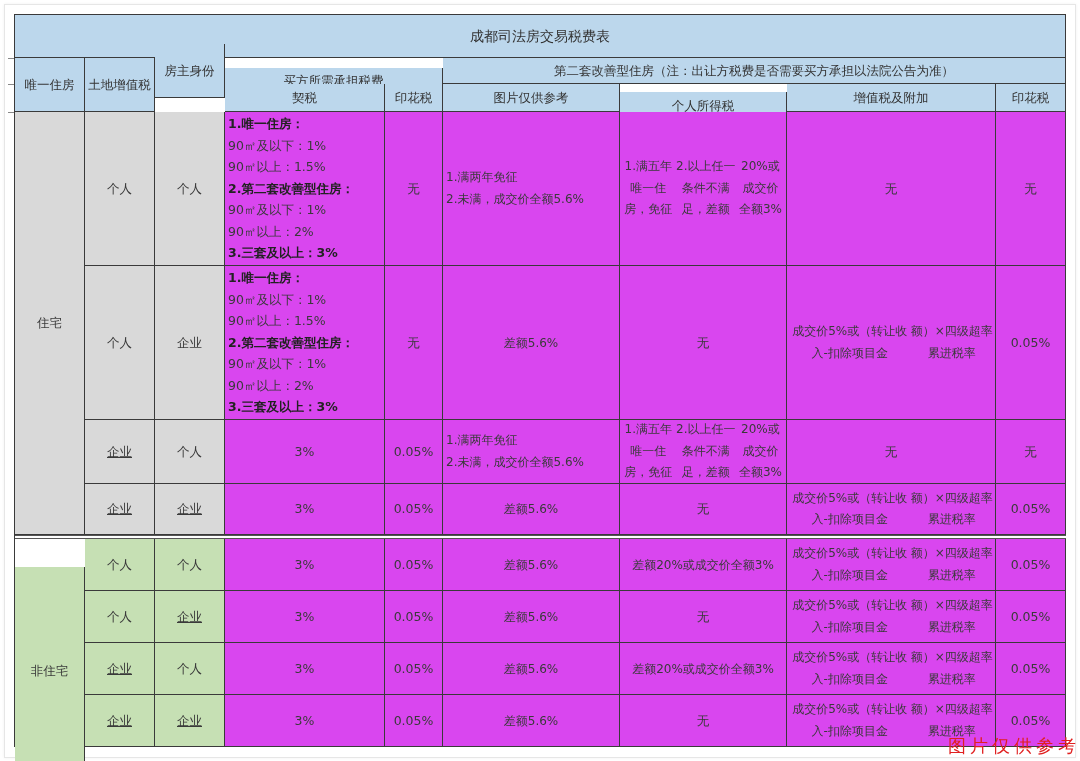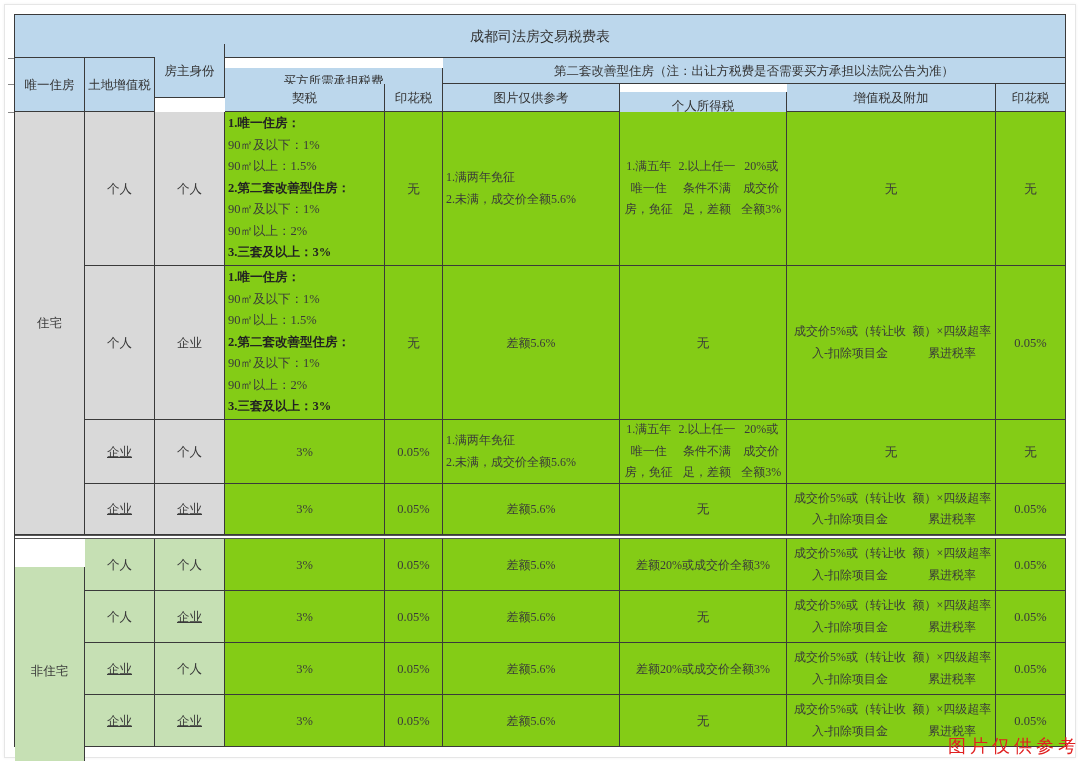--- a/index.html
+++ b/index.html
@@ -14,21 +14,21 @@
   }
   .cell {
     position:absolute; box-sizing:border-box;
     border-right:1px solid #3a3a3a; border-bottom:1px solid #3a3a3a;
     display:flex; align-items:center; justify-content:center; text-align:center;
     font-size:12.5px; line-height:20px; padding:0 2px; color:#3a3a3a;
   }
   .hdr { background:#bcd7ec; color:#333; }
   .gray { background:#d9d9d9; }
   .green { background:#c6e0b4; }
-  .white { background:#84cc16;font-family:Liberation Serif, serif; }
+  .white { background:#d946ef; }
   .title { font-size:14px; }
   .left { justify-content:flex-start; text-align:left; padding-left:3px; }
   .stack { display:flex; flex-direction:column; align-items:flex-start; justify-content:center; }
   .stackc { display:flex; align-items:center; justify-content:space-between; }
   .stack span, .stackc span { display:block; line-height:21.5px; }
   .b { font-weight:bold; color:#222; }
   .u { text-decoration:underline; }
   .small { font-size:12px; line-height:20px; }
   .tableframe {
     position:absolute; left:14px; top:14px; width:1052px; height:733px;

